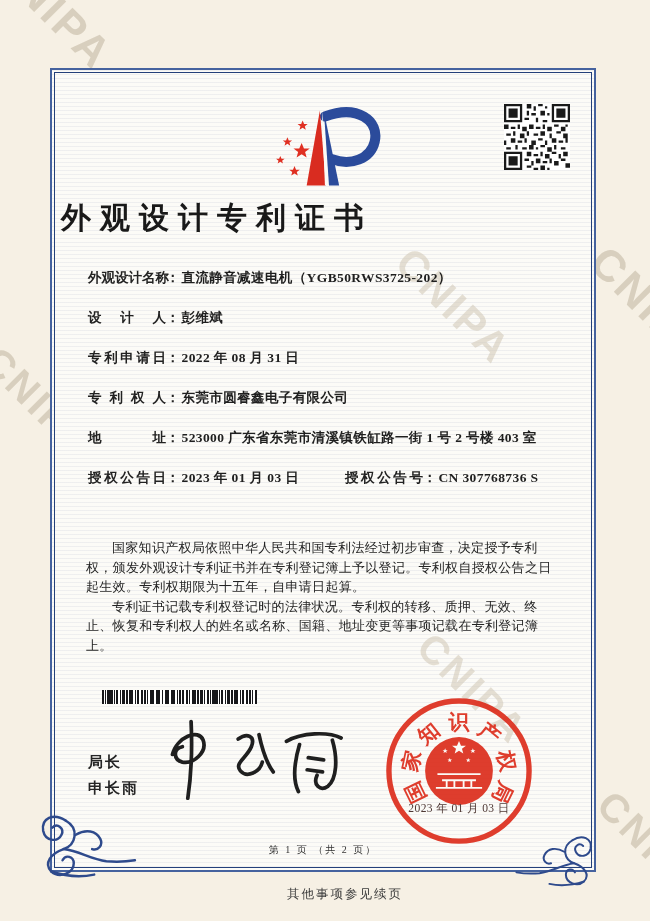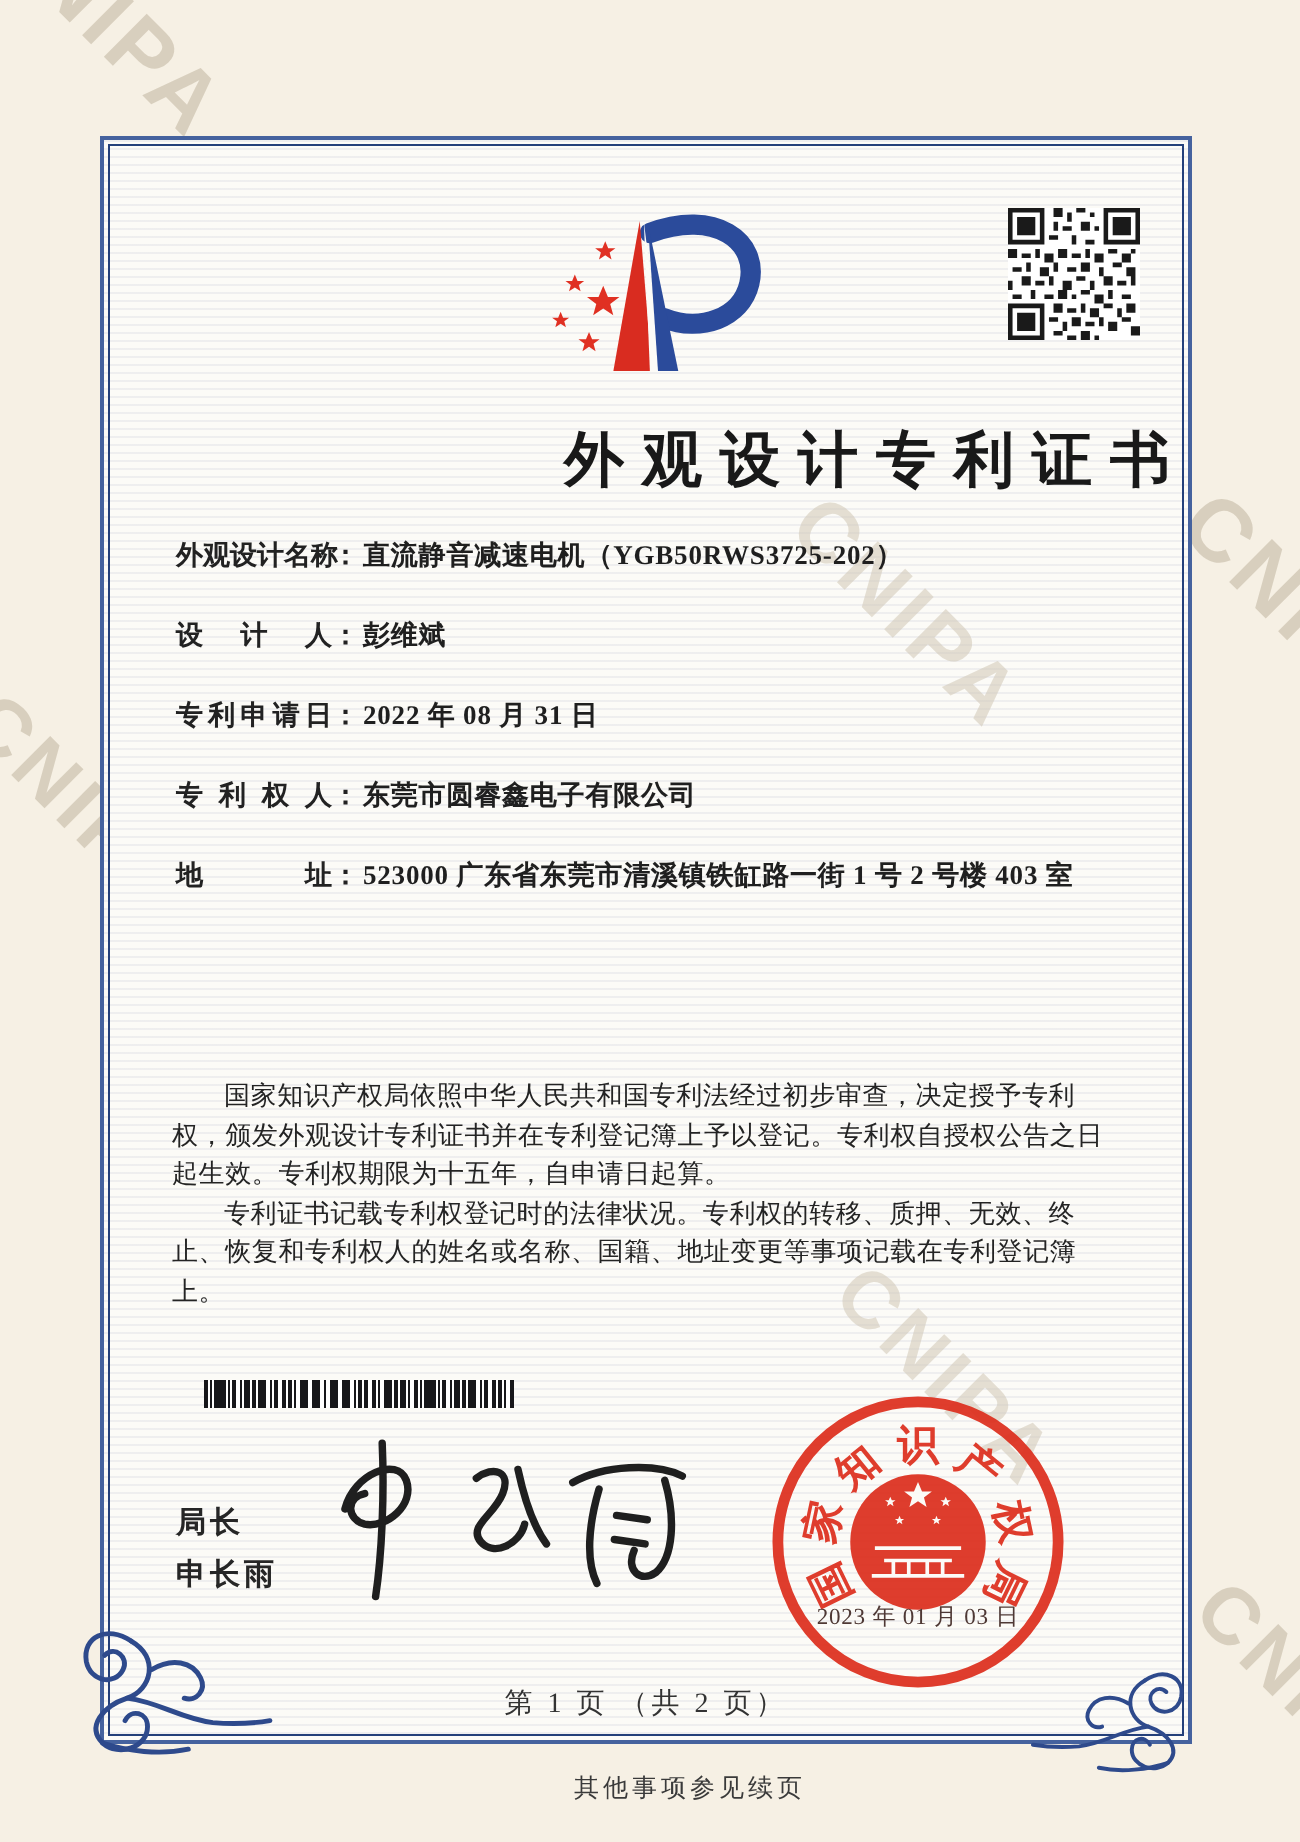--- a/index.html
+++ b/index.html
@@ -22,22 +22,22 @@
     border:2.5px solid #45629e;
     background:
       repeating-linear-gradient(180deg, rgba(122,128,168,.10) 0 1px, rgba(0,0,0,0) 1px 4px),
       #fcfbf7;
   }
   .frame::before{
     content:"";position:absolute;inset:2px;border:1.5px solid #24407a;pointer-events:none;
   }
   .cert-no{position:absolute;left:36px;top:33px;font-size:13px;letter-spacing:2px;color:#3a3a3a;}
   .title{
-    position:absolute;left:0;top:128px;width:100%;text-align:right;
-    font-size:30px;font-weight:bold;letter-spacing:9px;text-indent:9px;color:#191919;margin-top:12px;
+    position:absolute;left:0;top:128px;width:100%;text-align:left;
+    font-size:30px;font-weight:bold;letter-spacing:9px;text-indent:9px;color:#191919;
   }
   
   .logo{position:absolute;left:206px;top:34px;width:142px;height:92px;}
   .qr{position:absolute;left:452px;top:34px;width:66px;height:66px;}
   
   .fields{position:absolute;left:36px;top:199px;width:480px;font-size:13.5px;}
   .f-row{margin-bottom:22px;white-space:nowrap;font-weight:bold;}
   .f-label{display:inline-block;width:78px;text-align:justify;text-align-last:justify;color:#222;}
   .f-colon{display:inline-block;margin-right:2px;color:#222;}
   .f-value{color:#1f1f1f;letter-spacing:.4px;}
@@ -57,21 +57,21 @@
   }
   
   .commissioner{
     position:absolute;left:36px;top:679px;font-family:"Liberation Sans","DejaVu Sans",sans-serif;
     font-size:15px;font-weight:600;line-height:26px;color:#262626;letter-spacing:2px;
   }
   .signature{position:absolute;left:102px;top:645px;width:210px;height:92px;}
   
   .seal{position:absolute;left:330px;top:624px;width:154px;height:154px;opacity:.93;}
   
-  .page-info{position:absolute;left:0;top:773px;width:100%;text-align:center;font-size:14px;letter-spacing:2px;color:#333;}
+  .page-info{position:absolute;left:0;top:773px;width:100%;text-align:center;font-size:10px;letter-spacing:2px;color:#333;}
   .flourish{position:absolute;width:102px;height:70px;}
   .flourish.fl-left{left:-17px;top:740px;}
   .flourish.fl-right{left:458px;top:762px;width:92px;height:56px;transform:scaleX(-1);}
   .continuation{
     position:absolute;left:0;top:886px;width:100%;text-align:center;
     font-size:12.5px;letter-spacing:2px;color:#3a3a3a;padding-left:20px;
   }
 </style>
 </head>
 <body>
@@ -119,20 +119,24 @@
       <span class="f-label">设计人</span><span class="f-colon">：</span><span class="f-value">彭维斌</span>
     </div>
     <div class="f-row">
       <span class="f-label">专利申请日</span><span class="f-colon">：</span><span class="f-value">2022 年 08 月 31 日</span>
     </div>
     <div class="f-row">
       <span class="f-label">专利权人</span><span class="f-colon">：</span><span class="f-value">东莞市圆睿鑫电子有限公司</span>
     </div>
     <div class="f-row">
       <span class="f-label">地址</span><span class="f-colon">：</span><span class="f-value">523000 广东省东莞市清溪镇铁缸路一街 1 号 2 号楼 403 室</span>
+    </div>
+    <div class="f-row grant-row">
+      <span class="f-label">授权公告日</span><span class="f-colon">：</span><span class="f-value grant-val">2023 年 01 月 03 日</span>
+      <span class="f-label">授权公告号</span><span class="f-colon">：</span><span class="f-value">CN 307768736 S</span>
     </div>
   </div>
 
   <div class="paras">
     <p>国家知识产权局依照中华人民共和国专利法经过初步审查，决定授予专利权，颁发外观设计专利证书并在专利登记簿上予以登记。专利权自授权公告之日起生效。专利权期限为十五年，自申请日起算。</p>
     <p>专利证书记载专利权登记时的法律状况。专利权的转移、质押、无效、终止、恢复和专利权人的姓名或名称、国籍、地址变更等事项记载在专利登记簿上。</p>
   </div>
 
   <div class="barcode"></div>
 

